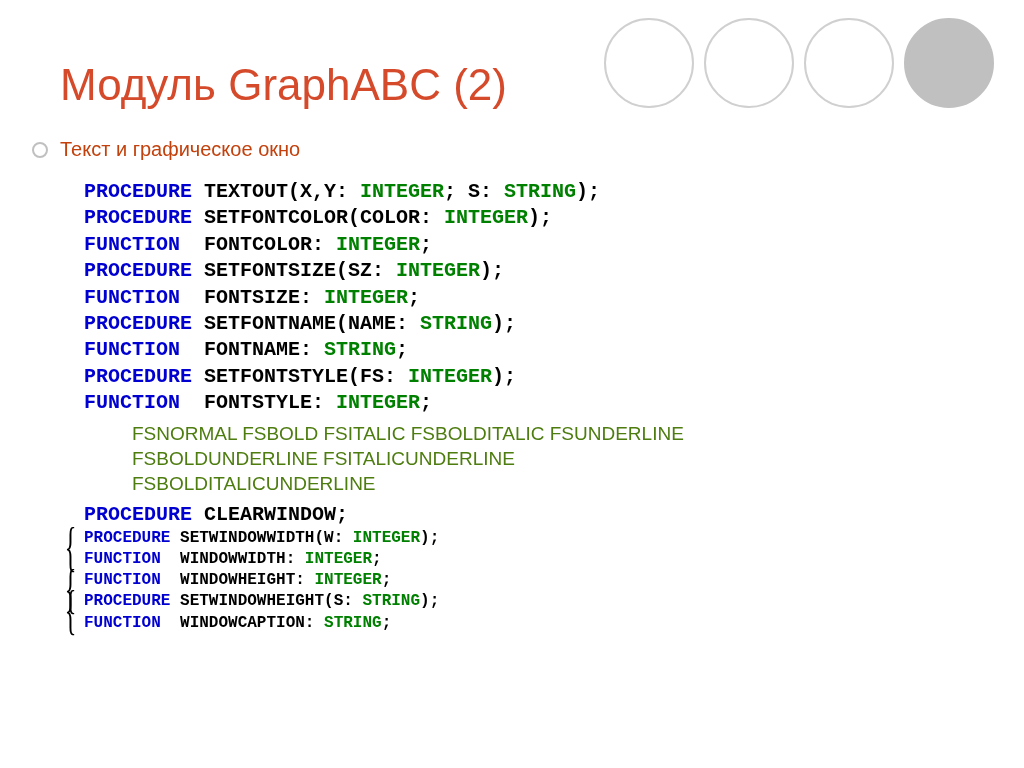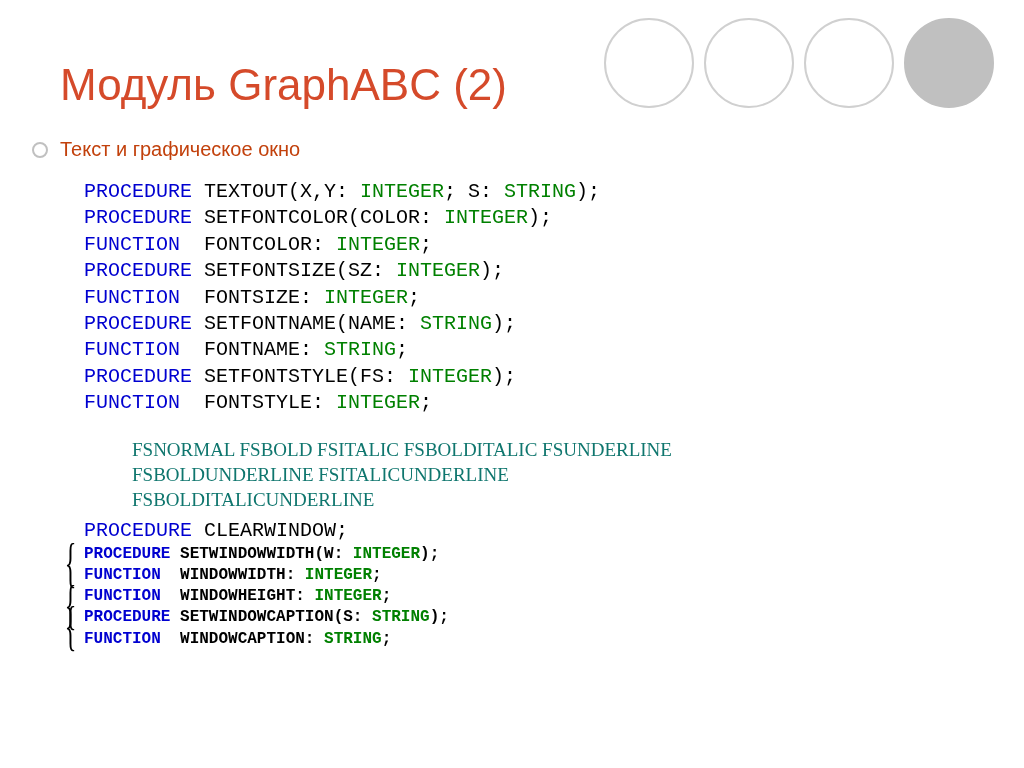--- a/index.html
+++ b/index.html
@@ -54,36 +54,36 @@
     margin-right: 12px;
     flex-shrink: 0;
   }
   .subtitle {
     font-size: 20px;
     color: #c2410c;
   }
   .code-block {
     font-family: "Courier New", monospace;
     font-size: 20px;
-    font-weight: normal;
+    font-weight: bold;
     line-height: 1.32;
     color: #000000;
     margin-left: 24px;
     white-space: pre;
   }
   .kw { color: #0000d0; }
   .ty { color: #008000; }
   .styles-line {
-    font-family: Liberation Serif, serif;
+    font-family: Liberation Sans, sans-serif;
     font-size: 19px;
     font-weight: normal;
     line-height: 1.32;
-    color: #0f766e;
+    color: #4d7c0f;
     margin-left: 72px;
-    margin-top: 20px;
+    margin-top: 4px;
     margin-bottom: 6px;
     white-space: pre-wrap;
   }
   .brace-group {
     position: relative;
     margin-left: 24px;
   }
   .brace {
     position: absolute;
     left: -24px;
@@ -144,17 +144,17 @@
     <div class="code-line"><span class="kw">FUNCTION </span><span> WINDOWWIDTH: </span><span class="ty">INTEGER</span><span>;</span></div>
   </div>
 
   <div class="brace-group">
     <span class="brace">{</span>
     <div class="code-line"><span class="kw">FUNCTION </span><span> WINDOWHEIGHT: </span><span class="ty">INTEGER</span><span>;</span></div>
   </div>
 
   <div class="brace-group">
     <span class="brace">{</span>
-    <div class="code-line"><span class="kw">PROCEDURE</span><span> SETWINDOWCAPTION(S: </span><span class="ty">STRING</span><span>);</span></div>
+    <div class="code-line"><span class="kw">PROCEDURE</span><span> SETWINDOWHEIGHT(S: </span><span class="ty">STRING</span><span>);</span></div>
     <div class="code-line"><span class="kw">FUNCTION </span><span> WINDOWCAPTION: </span><span class="ty">STRING</span><span>;</span></div>
   </div>
 
 </div>
 
 </body></html>

